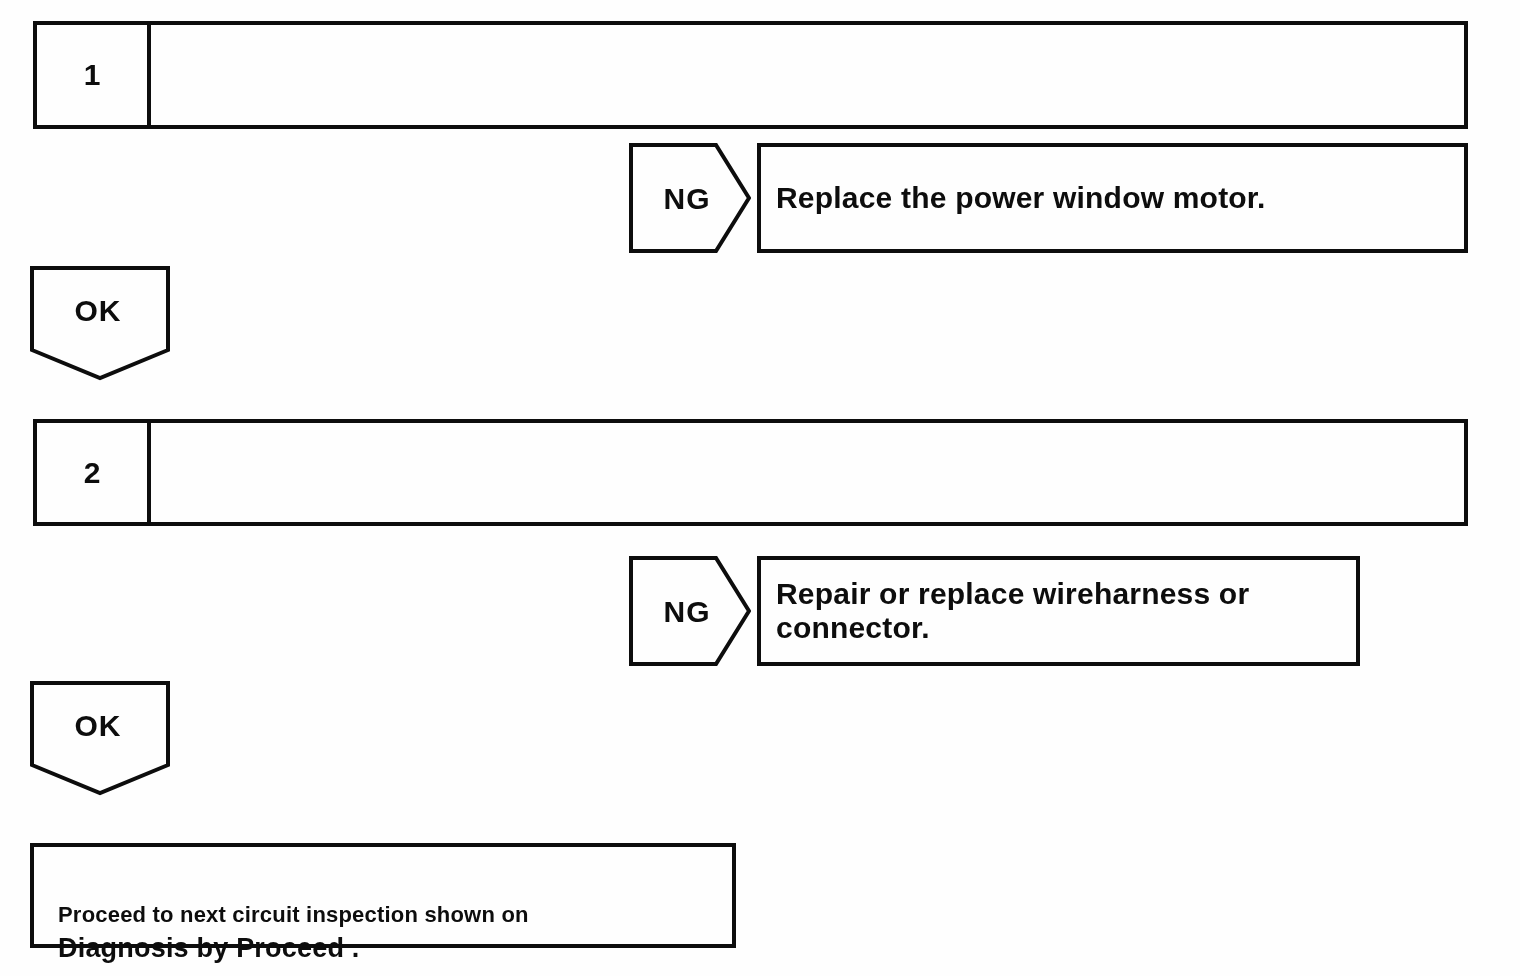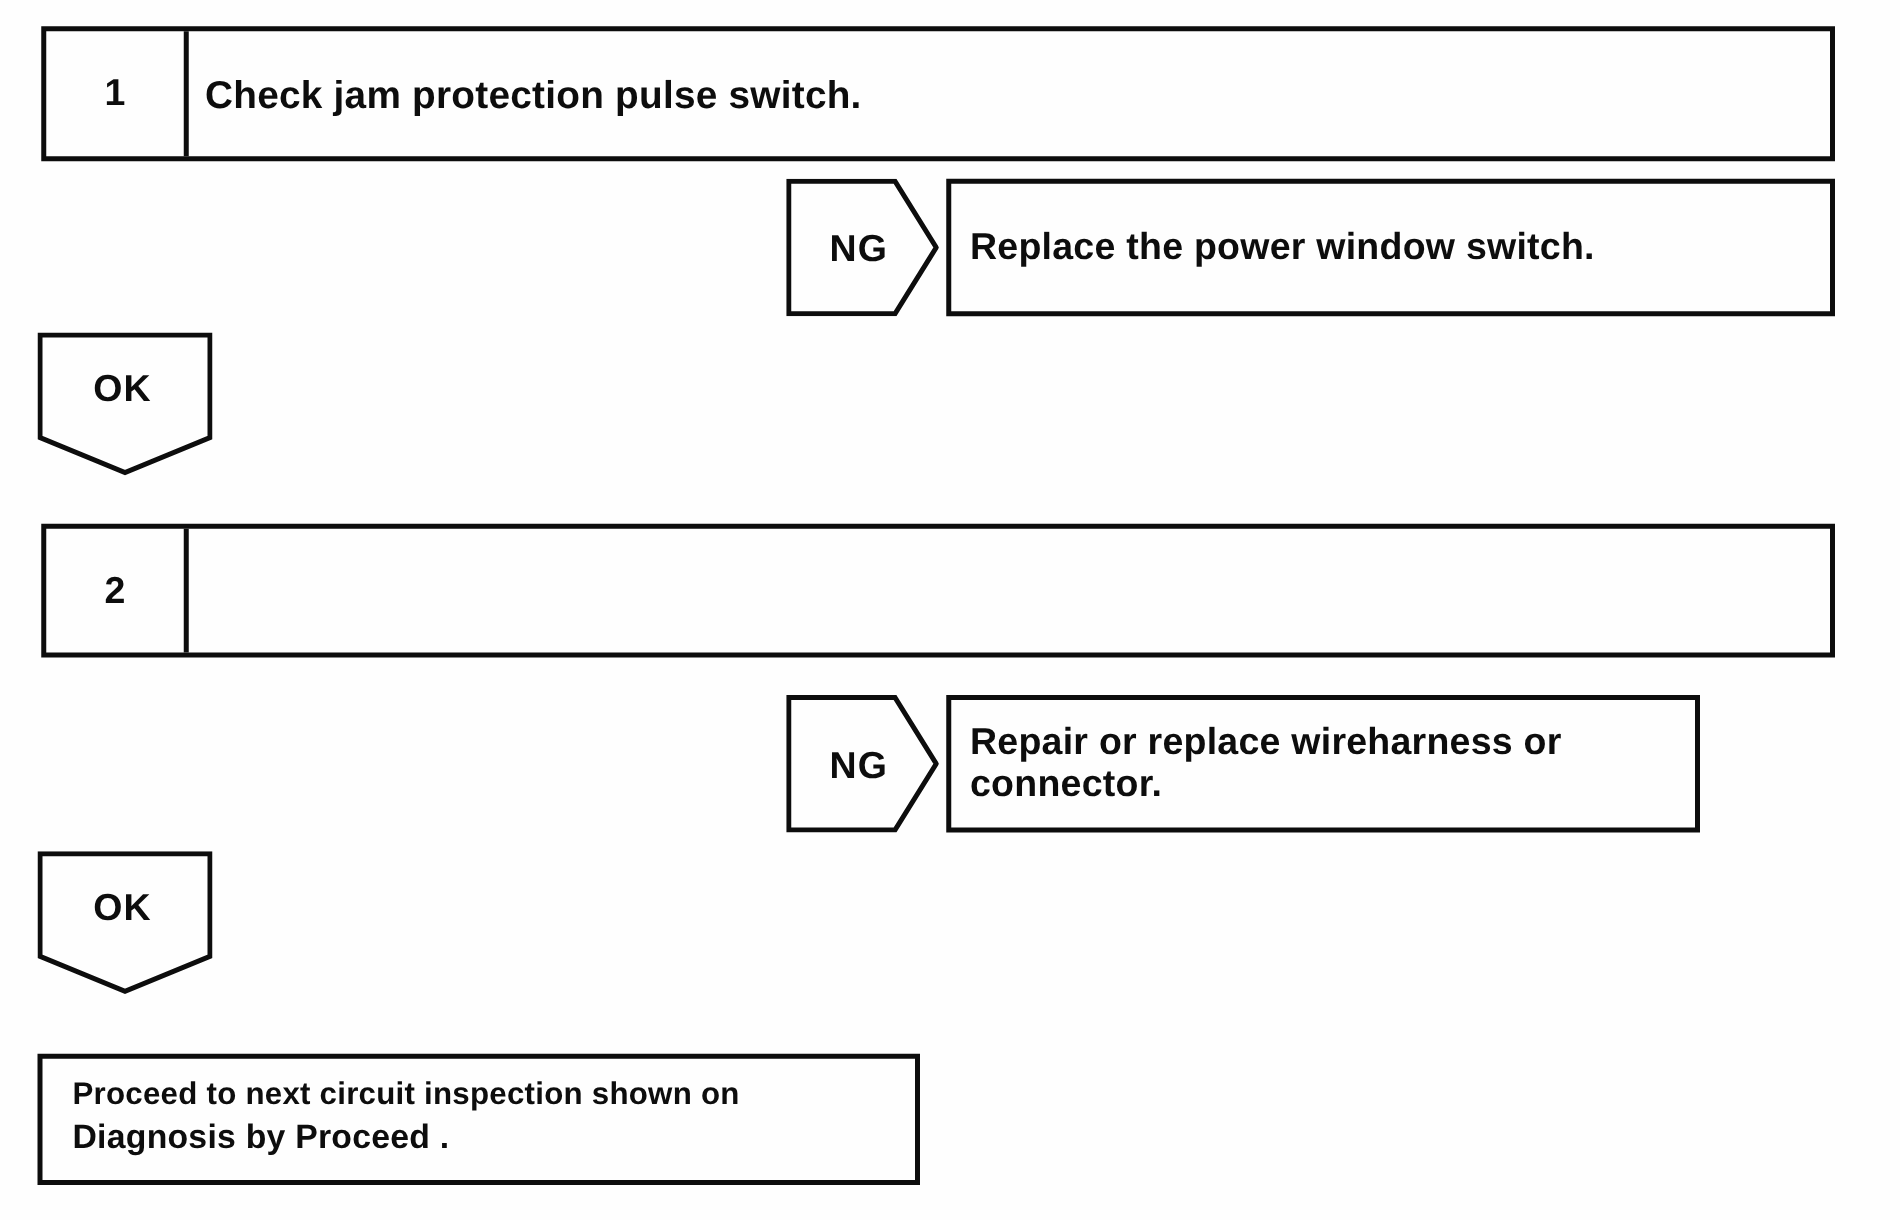--- a/index.html
+++ b/index.html
@@ -85,51 +85,49 @@
   
   .terminal-box {
     position: absolute;
     box-sizing: border-box;
     border: 4px solid #0d0d0d;
     background: #fefefe;
     padding: 11px 10px 0 24px;
     font-weight: bold;
   }
   .terminal-line-1 {
-    font-size: 25px;
+    font-size: 22px;
     line-height: 35px;
     letter-spacing: 0.2px;
+    margin-top: 39px;
   }
   .terminal-line-2 {
     font-size: 27px;
     line-height: 33px;
     letter-spacing: 0.2px;
   }
 </style>
 </head>
 <body>
 
 <div class="page">
 
   <div class="step-box" style="left:33px; top:21px; width:1435px; height:108px;">
     <div class="step-num">1</div>
-    <div class="step-instruction">
-      <span>Check jam protection pulse switch.</span>
-    </div>
   </div>
 
   <div class="pent" style="left:629px; top:143px;">
     <svg width="122" height="110" viewBox="0 0 122 110">
       <polygon points="2,2 87,2 120,55 87,108 2,108"></polygon>
       <text x="58" y="66">NG</text>
     </svg>
   </div>
 
   <div class="action-box" style="left:757px; top:143px; width:711px; height:110px;">
-    <span>Replace the power window switch.</span>
+    <span>Replace the power window motor.</span>
   </div>
 
   <div class="pent" style="left:30px; top:266px;">
     <svg width="140" height="115" viewBox="0 0 140 115">
       <polygon points="2,2 138,2 138,84 70,112 2,84"></polygon>
       <text x="68" y="55">OK</text>
     </svg>
   </div>
 
   <div class="step-box" style="left:33px; top:419px; width:1435px; height:107px;">

